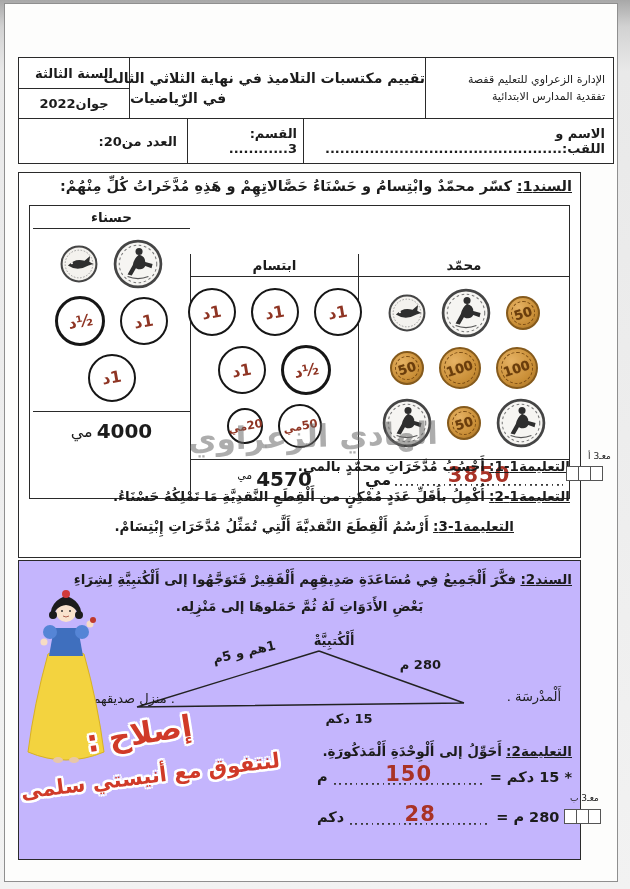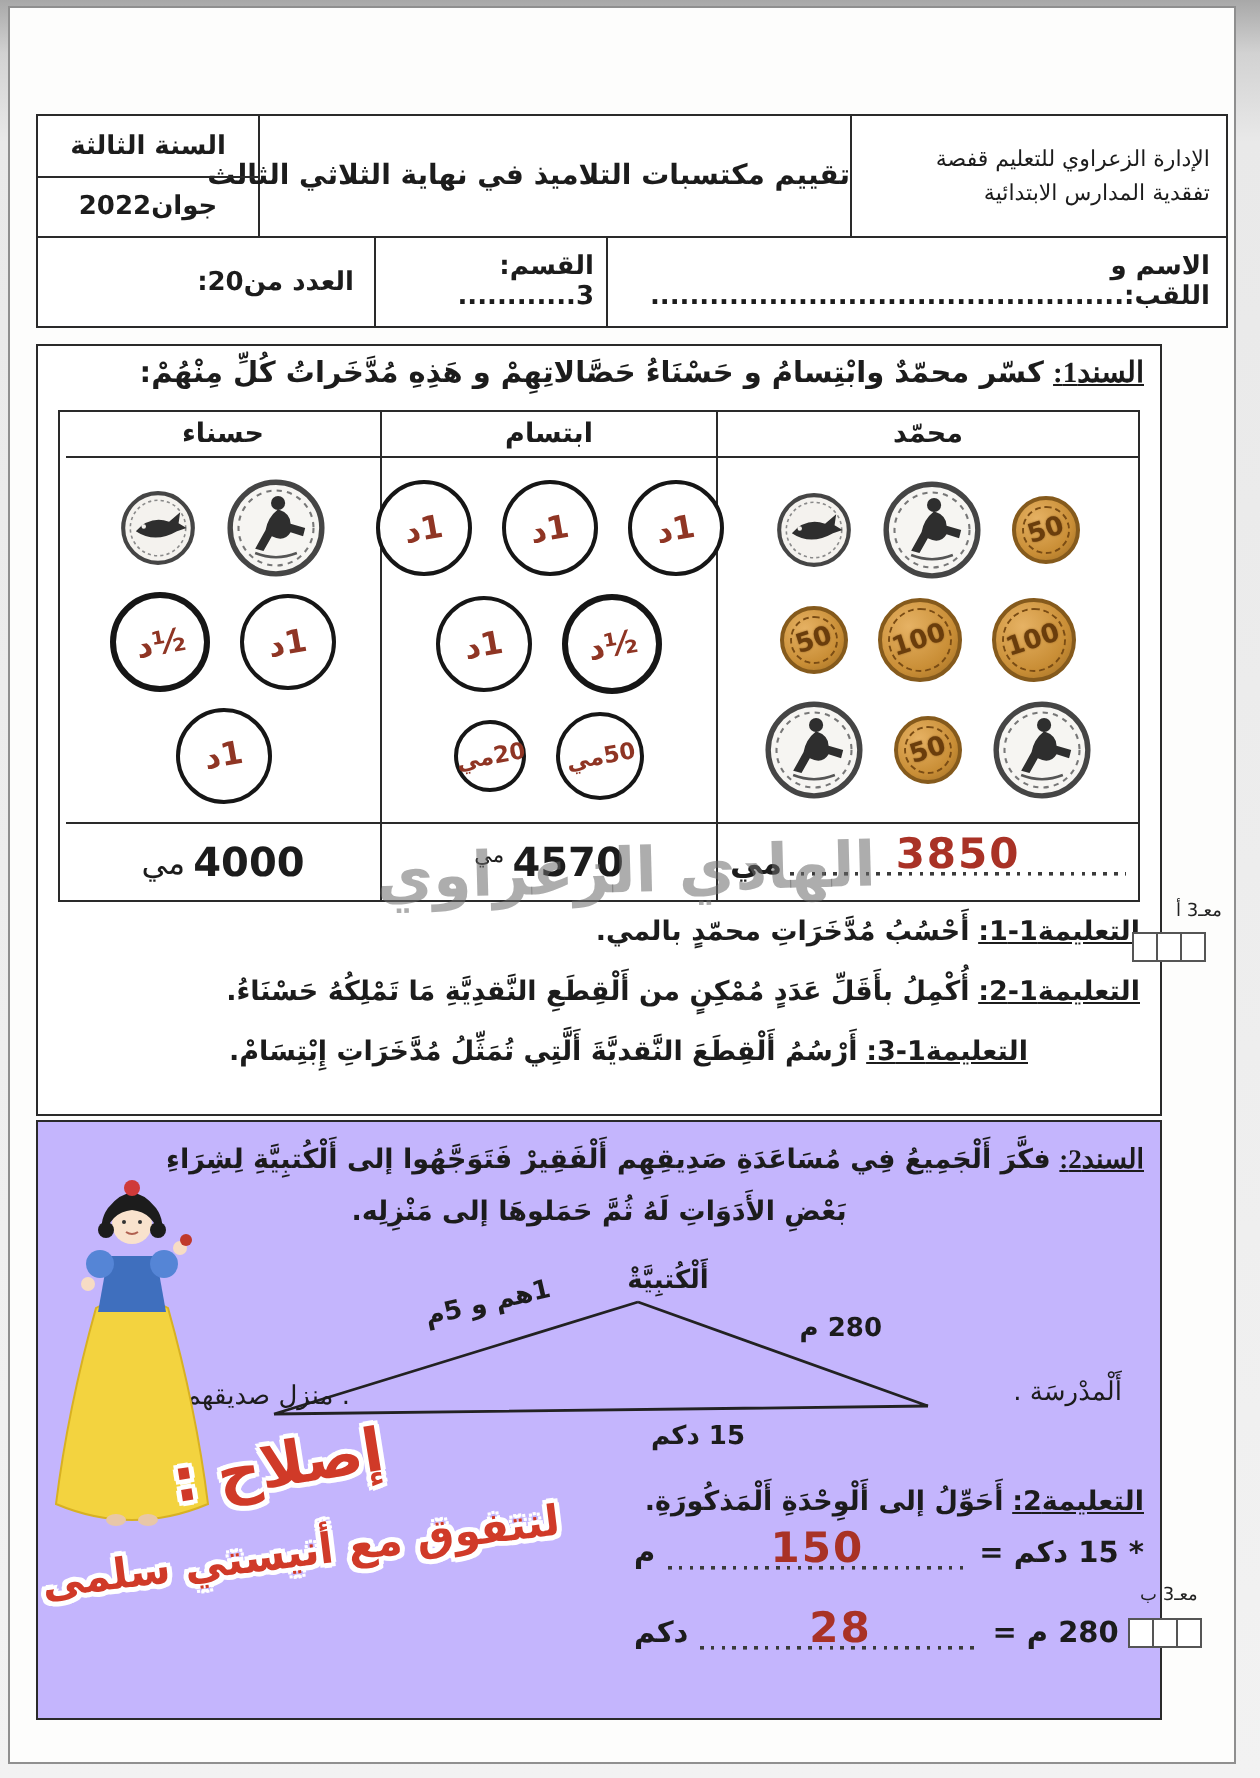--- a/index.html
+++ b/index.html
@@ -5,21 +5,21 @@
   html,body{margin:0;padding:0;}
   body{
     width:630px;height:889px;position:relative;overflow:hidden;
     background:linear-gradient(180deg,#a8a8a8 0%,#d2d2d2 3%,#e9e9e9 8%,#f2f2f2 100%);
     font-family:"DejaVu Sans",sans-serif;color:#1c1c1c;
   }
   .sheet{position:absolute;left:4px;top:3px;width:612px;height:877px;background:#fdfdfc;border:1px solid #8f8f8f;}
   .abs{position:absolute;}
   .rtl{direction:rtl;}
   .b{font-weight:bold;}
-  .u{text-decoration:underline;font-family:Liberation Serif, serif;}
+  .u{text-decoration:underline;}
   .nowrap{white-space:nowrap;}
 
   
   .hdr{left:18px;top:57px;width:594px;border:1.4px solid #2a2a2a;background:#fff;}
   .hrow{display:flex;direction:rtl;}
   .hrow1{height:60px;border-bottom:1.4px solid #2a2a2a;}
   .hrow2{height:44px;}
   .hcell{box-sizing:border-box;display:flex;flex-direction:column;justify-content:center;}
   .hc-admin{width:188px;border-left:1.4px solid #2a2a2a;font-size:11px;text-align:right;padding:2px 8px;line-height:17px;}
   .hc-title{width:296px;border-left:1.4px solid #2a2a2a;text-align:left;font-weight:bold;font-size:14px;line-height:20px;}
@@ -31,21 +31,21 @@
   .hc-score{width:168px;font-size:13px;font-weight:bold;text-align:right;padding:0 10px;}
 
   
   .s1box{left:18px;top:172px;width:561px;height:384px;border:1.5px solid #2a2a2a;background:#fff;}
   .s2box{left:18px;top:560px;width:561px;height:298px;border:1.5px solid #2a2a2a;background:#c4b5fd;}
   .sanad-title{direction:rtl;text-align:right;padding:5px 8px 0 0;font-size:14.5px;white-space:nowrap;}
 
   
   .money-table{position:absolute;left:10px;top:32px;width:539px;border:1.2px solid #2a2a2a;display:flex;direction:rtl;background:#fff;}
   .mcol{display:flex;flex-direction:column;box-sizing:border-box;}
-  .mcol:not(:last-child){border-left:1.2px solid #2a2a2a;}
+  .mcol:not(:last-child){border-left:1.2px solid #2a2a2a;margin-top:48px;}
   .mc0{width:211px;}.mc1{width:168px;}.mc2{width:157px;}
   .mhead{height:22px;border-bottom:1.2px solid #2a2a2a;display:flex;align-items:center;justify-content:center;font-weight:bold;font-size:13.5px;}
   .coin-area{height:178px;border-bottom:1.2px solid #2a2a2a;display:flex;flex-direction:column;justify-content:space-evenly;padding:2px 0;}
   .coin-row{display:flex;direction:rtl;justify-content:center;align-items:center;gap:15px;}
   .mtotal{height:38px;display:flex;direction:rtl;align-items:center;justify-content:center;gap:4px;font-size:16px;}
 
   
   .money{display:inline-flex;align-items:center;justify-content:center;border-radius:50%;box-sizing:border-box;flex:0 0 auto;}
   .money i{font-style:normal;}
   .sz34{width:34px;height:34px;}.sz36{width:36px;height:36px;}.sz38{width:38px;height:38px;}
@@ -104,20 +104,21 @@
 <div class="sheet"></div>
 
 <div class="abs hdr">
   <div class="hrow hrow1">
     <div class="hcell hc-admin">
       <div>الإدارة الزعراوي للتعليم قفصة</div>
       <div>تفقدية المدارس الابتدائية</div>
     </div>
     <div class="hcell hc-title">
       <div class="nowrap">تقييم مكتسبات التلاميذ في نهاية الثلاثي الثالث</div>
+      <div class="nowrap">في الرّياضيات</div>
     </div>
     <div class="hcell hc-year">
       <div class="half">السنة الثالثة</div>
       <div class="half">جوان2022</div>
     </div>
   </div>
   <div class="hrow hrow2">
     <div class="hcell hc-name rtl">الاسم و اللقب:................................................</div>
     <div class="hcell hc-class rtl">القسم: 3............</div>
     <div class="hcell hc-score rtl">العدد من20:</div>

